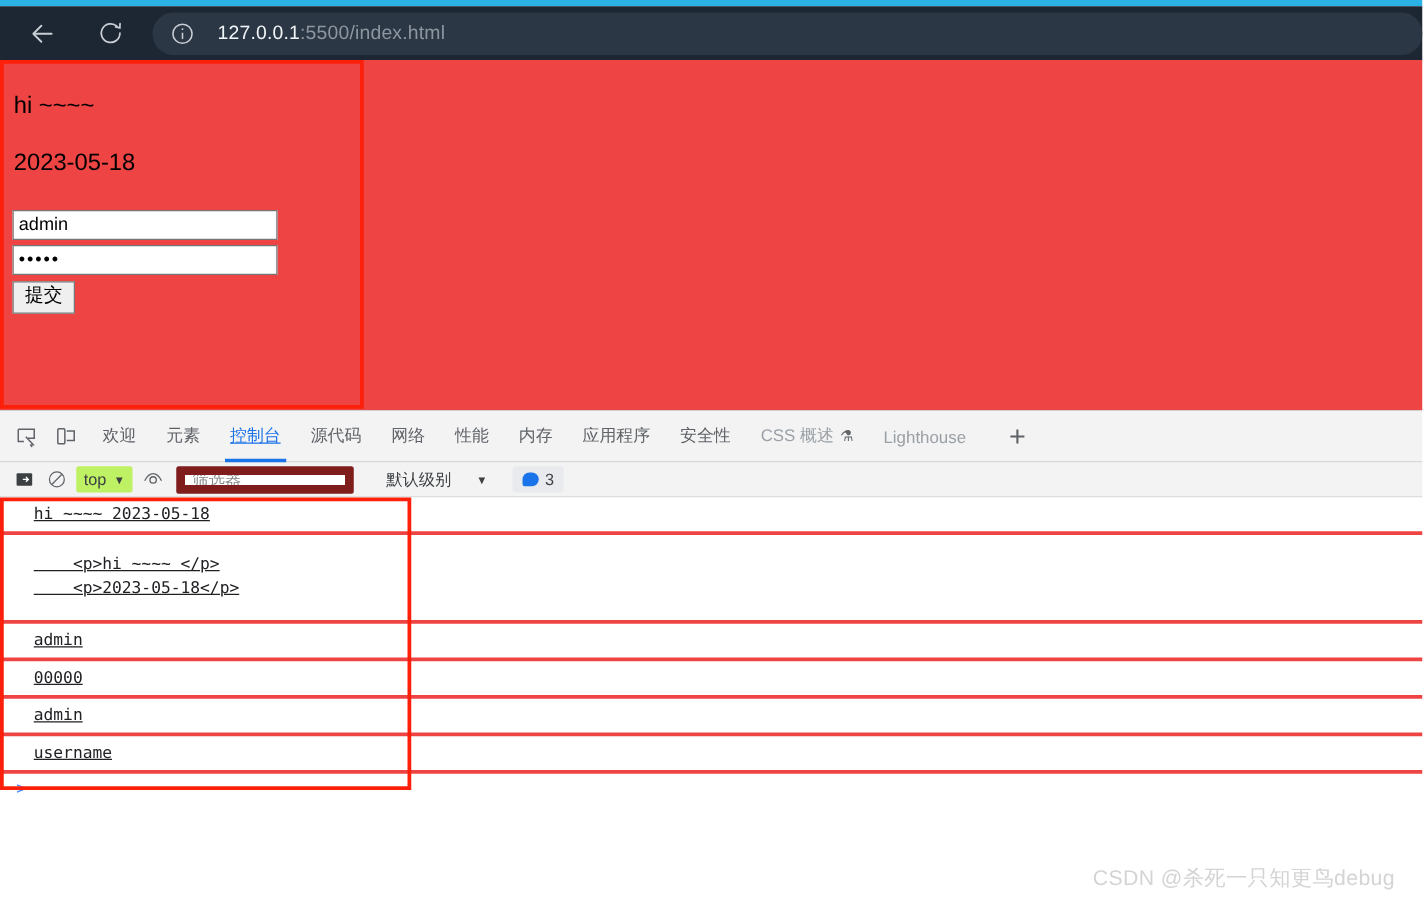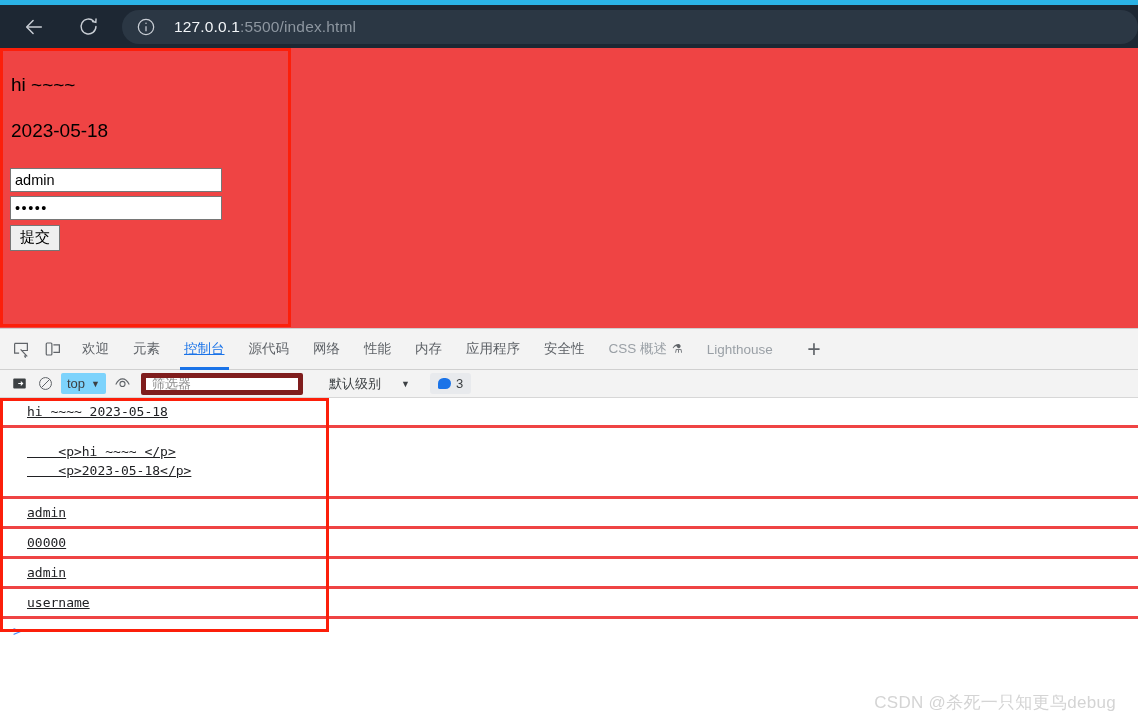--- a/index.html
+++ b/index.html
@@ -100,27 +100,27 @@
     position: relative; height: 28px; background: #f3f3f3;
     border-bottom: 1px solid #d7d7d7;
     display: flex; align-items: center; padding: 0 6px;
   }
   .cb-icon {
     width: 26px; height: 24px; display: flex; align-items: center;
     justify-content: center; color: #5f6368;
   }
   .cb-select {
     display: flex; align-items: center; height: 21px;
-    background: #7dd3fc; border-radius: 2px; padding: 0 6px;
+    background: #bef264; border-radius: 2px; padding: 0 6px;
     font-size: 13px; color: #3c4043; margin: 0 3px;
   }
   .cb-select .caret { margin-left: 6px; font-size: 9px; }
   .cb-filter {
-    height: 22px; width: 162px; background: #fff;
-    border: 5px solid #7f1d1d; border-radius: 2px;
+    height: 22px; width: 142px; background: #fff;
+    border: 7px solid #7f1d1d; border-radius: 2px;
     font-size: 13px; color: #5f6368; padding: 0 6px; margin: 12px 6px;
     font-family: "Liberation Sans", "DejaVu Sans", sans-serif;
   }
   .cb-filter::placeholder { color: #8a8a8a; }
   .cb-level {
     display: flex; align-items: center; height: 22px;
     padding: 0 6px; font-size: 13px; color: #3c4043; margin-left: 14px; gap: 12px;
   }
   .cb-level .caret { margin-left: 8px; font-size: 9px; }
   .cb-badge {

